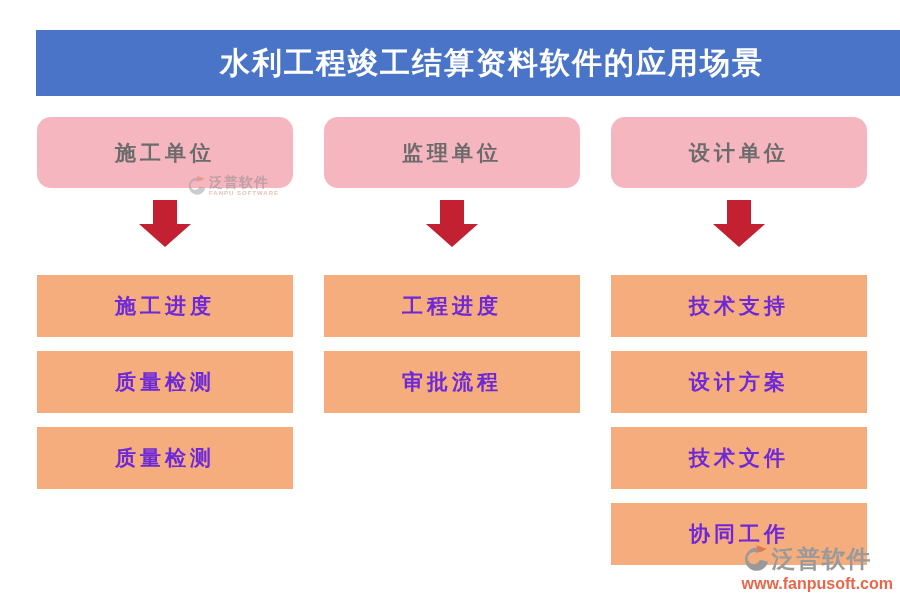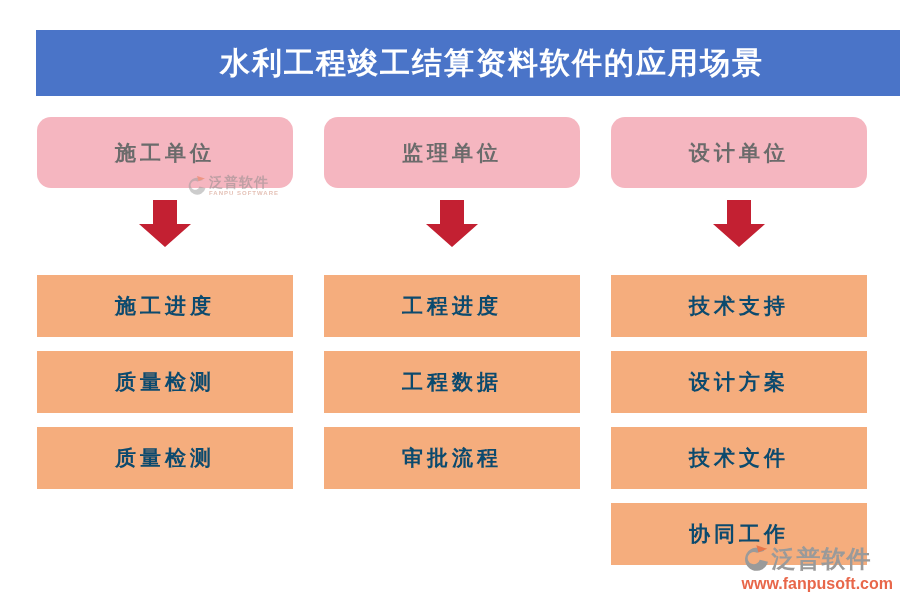--- a/index.html
+++ b/index.html
@@ -68,21 +68,21 @@
     height: 47px;
     display: flex;
     align-items: center;
     justify-content: center;
   }
   .item {
     width: 100%;
     height: 62px;
     box-sizing: border-box;
     background: var(--orange, #f5ad7d);
-    color: #0c4a6e;
+    color: #6d28d9;
     display: flex;
     align-items: center;
     justify-content: center;
     font-size: 21px;
     font-weight: bold;
     letter-spacing: 4px;
     margin-bottom: 14px;
   }
   .watermark {
     position: absolute;
@@ -190,23 +190,20 @@
       </div>
       <div class="arrow-wrap">
         <svg width="52" height="47" viewBox="0 0 52 47" xmlns="http://www.w3.org/2000/svg">
           <polygon points="14,0 38,0 38,24 52,24 26,47 0,24 14,24" fill="#c32032"></polygon>
         </svg>
       </div>
       <div class="item">
           <span>工程进度</span>
         </div>
       <div class="item">
-          <span>工程数据</span>
-        </div>
-      <div class="item">
           <span>审批流程</span>
         </div>
     </div>
 
     <div class="column">
       <div class="pink-header">
         <span>设计单位</span>
       </div>
       <div class="arrow-wrap">
         <svg width="52" height="47" viewBox="0 0 52 47" xmlns="http://www.w3.org/2000/svg">

